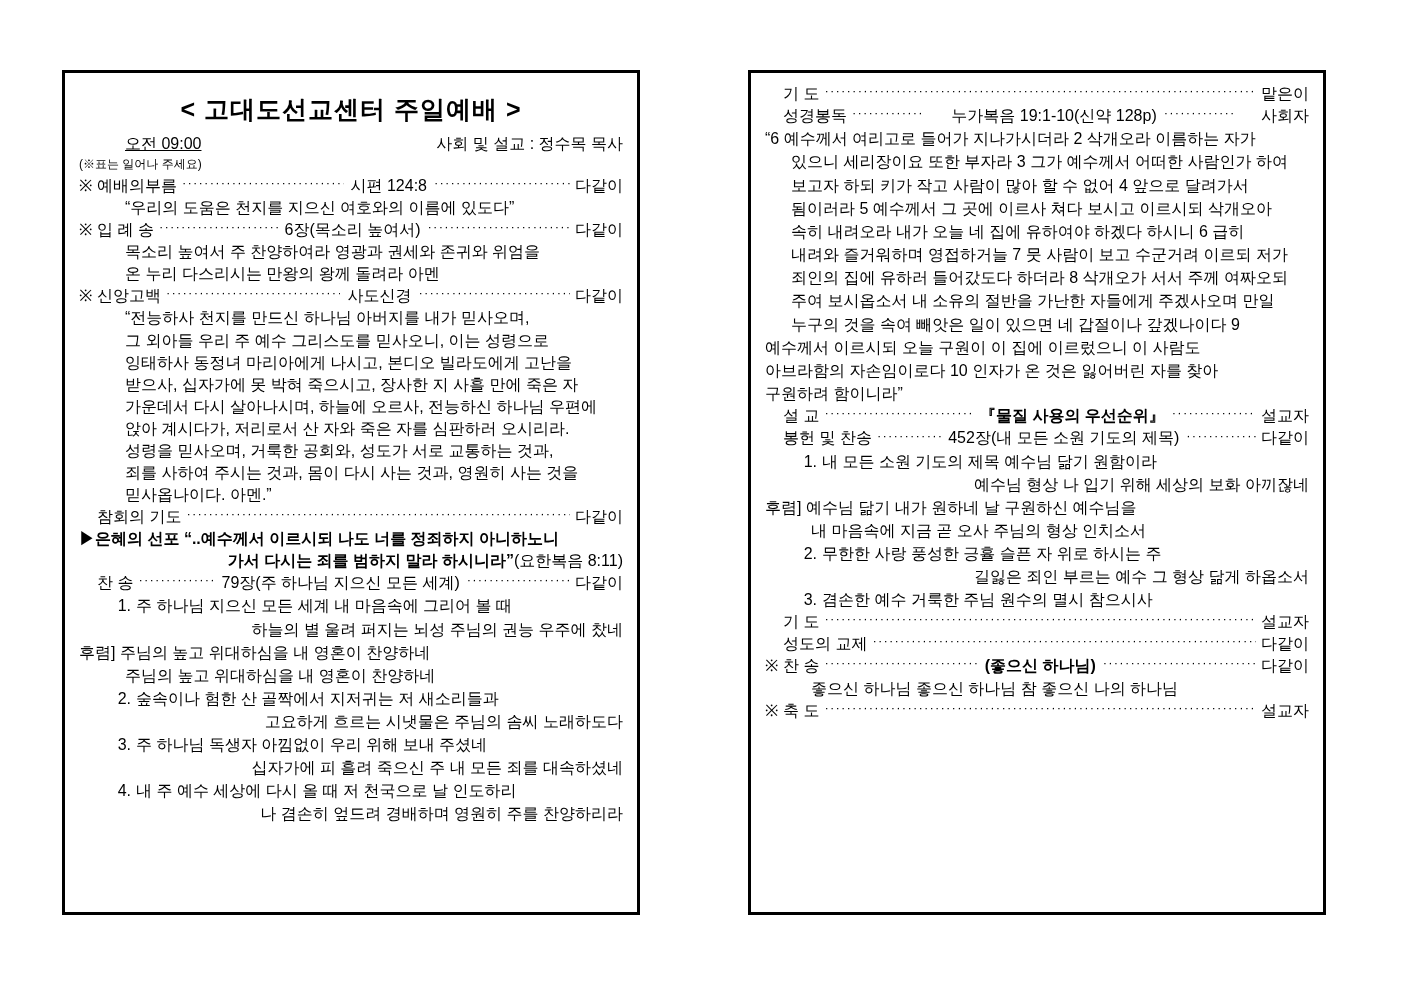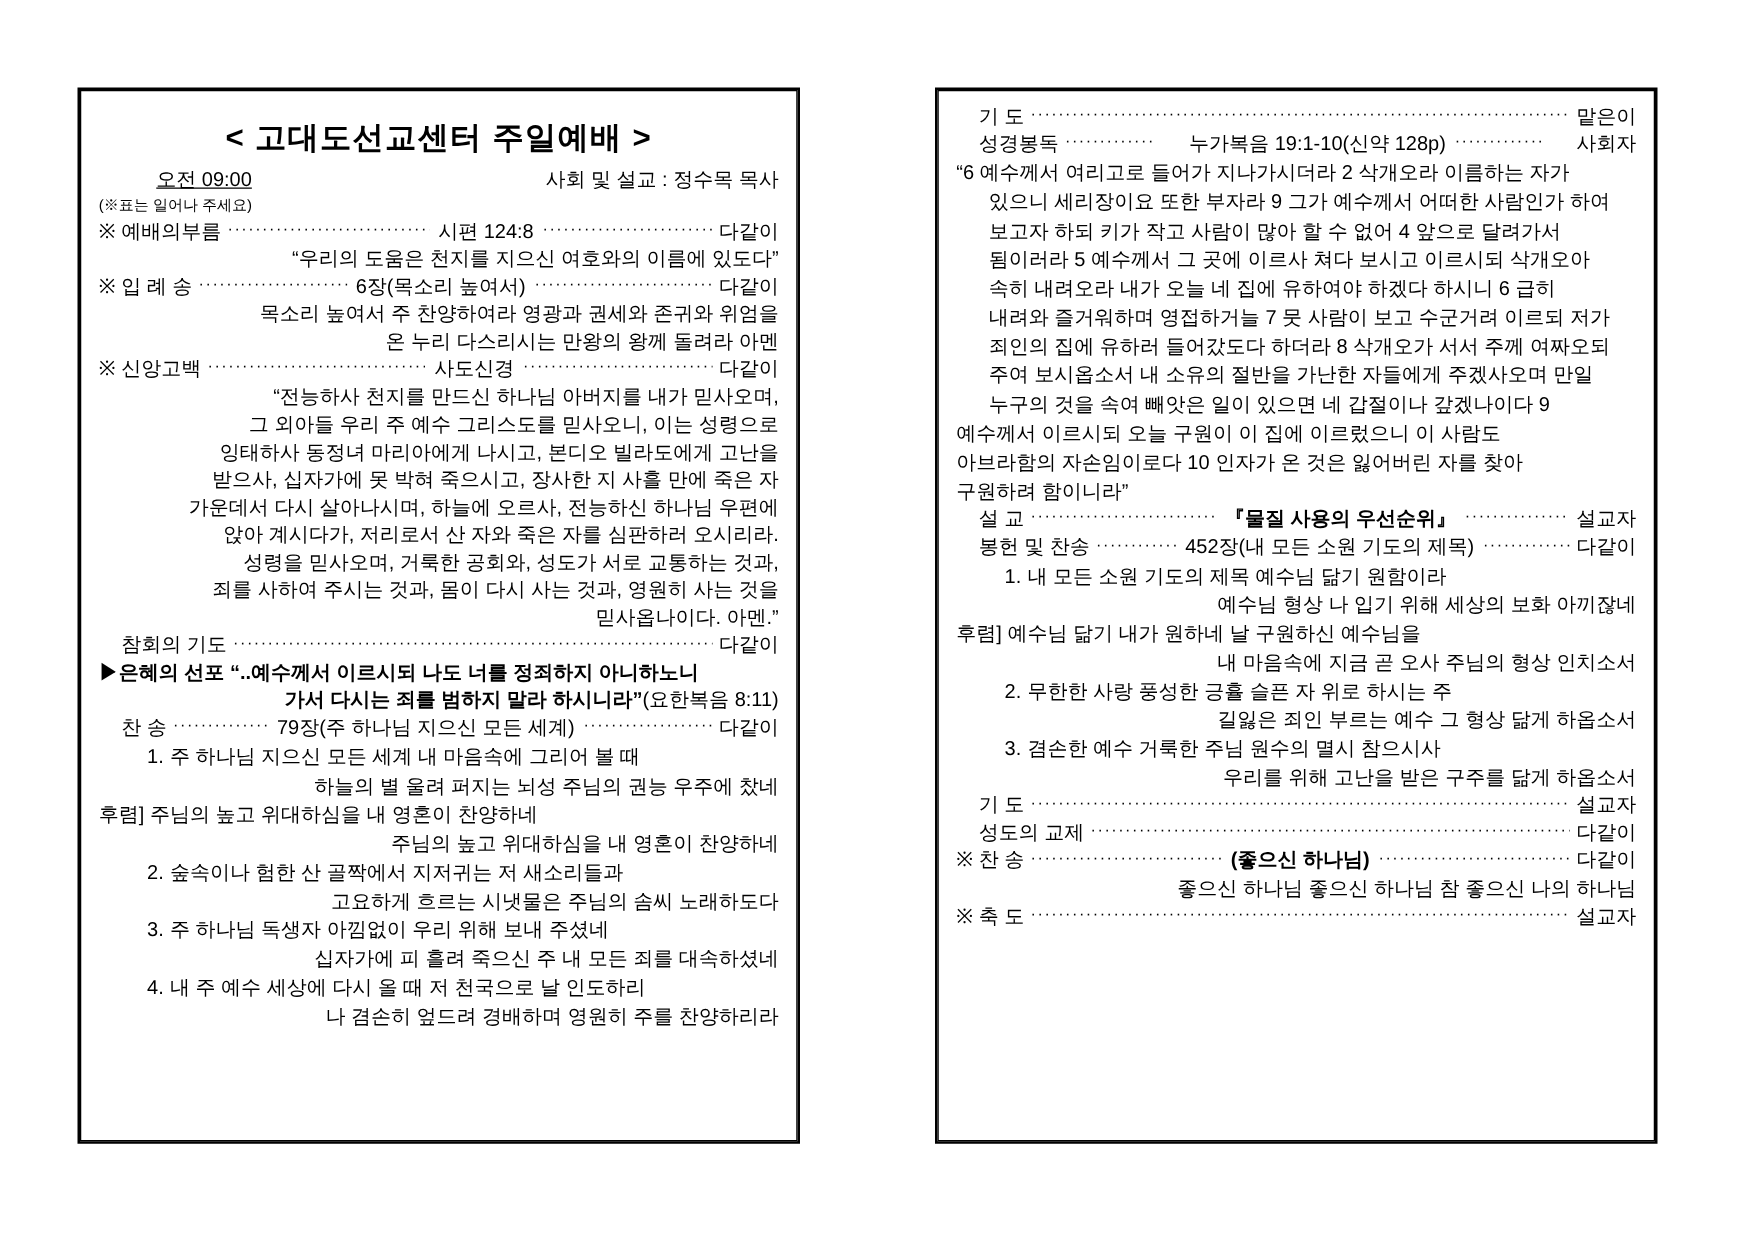--- a/index.html
+++ b/index.html
@@ -82,21 +82,21 @@
   .line {
     font-size: 16px;
     line-height: 1.38;
     white-space: nowrap;
   }
   .underline {
     text-decoration: underline;
   }
   .bold { font-weight: bold; }
   .indent1 { padding-left: 26px; }
-  .indent2 { padding-left: 46px; text-align: right; }
+  .indent2 { padding-left: 46px; }
   .indent3 { padding-left: 62px; text-align: right; }
   .topline {
     display: flex;
     justify-content: space-between;
     align-items: baseline;
     font-size: 16px;
     margin-top: 4px;
     margin-left: 46px;
   }
   .subnote {
@@ -242,21 +242,21 @@
       <div class="row">
         <span class="mark"></span>
         <span class="lead">성경봉독</span>
         <span class="dots">·············</span>
         <span class="mid">누가복음 19:1-10(신약 128p)</span>
         <span class="dots">·············</span>
         <span class="right">사회자</span>
       </div>
 
       <div class="scripture">“6 예수께서 여리고로 들어가 지나가시더라 2 삭개오라 이름하는 자가</div>
-      <div class="scripture indent1">있으니 세리장이요 또한 부자라 9 그가 예수께서 어떠한 사람인가 하여</div>
+      <div class="scripture indent1">있으니 세리장이요 또한 부자라 3 그가 예수께서 어떠한 사람인가 하여</div>
       <div class="scripture indent1">보고자 하되 키가 작고 사람이 많아 할 수 없어 4 앞으로 달려가서</div>
       <div class="scripture indent1">됨이러라 5 예수께서 그 곳에 이르사 쳐다 보시고 이르시되 삭개오아</div>
       <div class="scripture indent1">속히 내려오라 내가 오늘 네 집에 유하여야 하겠다 하시니 6 급히</div>
       <div class="scripture indent1">내려와 즐거워하며 영접하거늘 7 뭇 사람이 보고 수군거려 이르되 저가</div>
       <div class="scripture indent1">죄인의 집에 유하러 들어갔도다 하더라 8 삭개오가 서서 주께 여짜오되</div>
       <div class="scripture indent1">주여 보시옵소서 내 소유의 절반을 가난한 자들에게 주겠사오며 만일</div>
       <div class="scripture indent1">누구의 것을 속여 빼앗은 일이 있으면 네 갑절이나 갚겠나이다 9</div>
       <div class="scripture">예수께서 이르시되 오늘 구원이 이 집에 이르렀으니 이 사람도</div>
       <div class="scripture">아브라함의 자손임이로다 10 인자가 온 것은 잃어버린 자를 찾아</div>
       <div class="scripture">구원하려 함이니라”</div>
@@ -291,21 +291,20 @@
       <div class="verse indent2">내 마음속에 지금 곧 오사 주님의 형상 인치소서</div>
 
       <div class="verse indent1">
         <span class="hymn-num">2.</span><span>무한한 사랑 풍성한 긍휼 슬픈 자 위로 하시는 주</span>
       </div>
       <div class="verse indent3">길잃은 죄인 부르는 예수 그 형상 닮게 하옵소서</div>
 
       <div class="verse indent1">
         <span class="hymn-num">3.</span><span>겸손한 예수 거룩한 주님 원수의 멸시 참으시사</span>
       </div>
-      <div class="verse indent3">우리를 위해 고난을 받은 구주를 닮게 하옵소서</div>
 
       <div class="row">
         <span class="mark"></span>
         <span class="lead">기       도</span>
         <span class="dots">···················································································································</span>
         <span class="right">설교자</span>
       </div>
 
       <div class="row">
         <span class="mark"></span>

